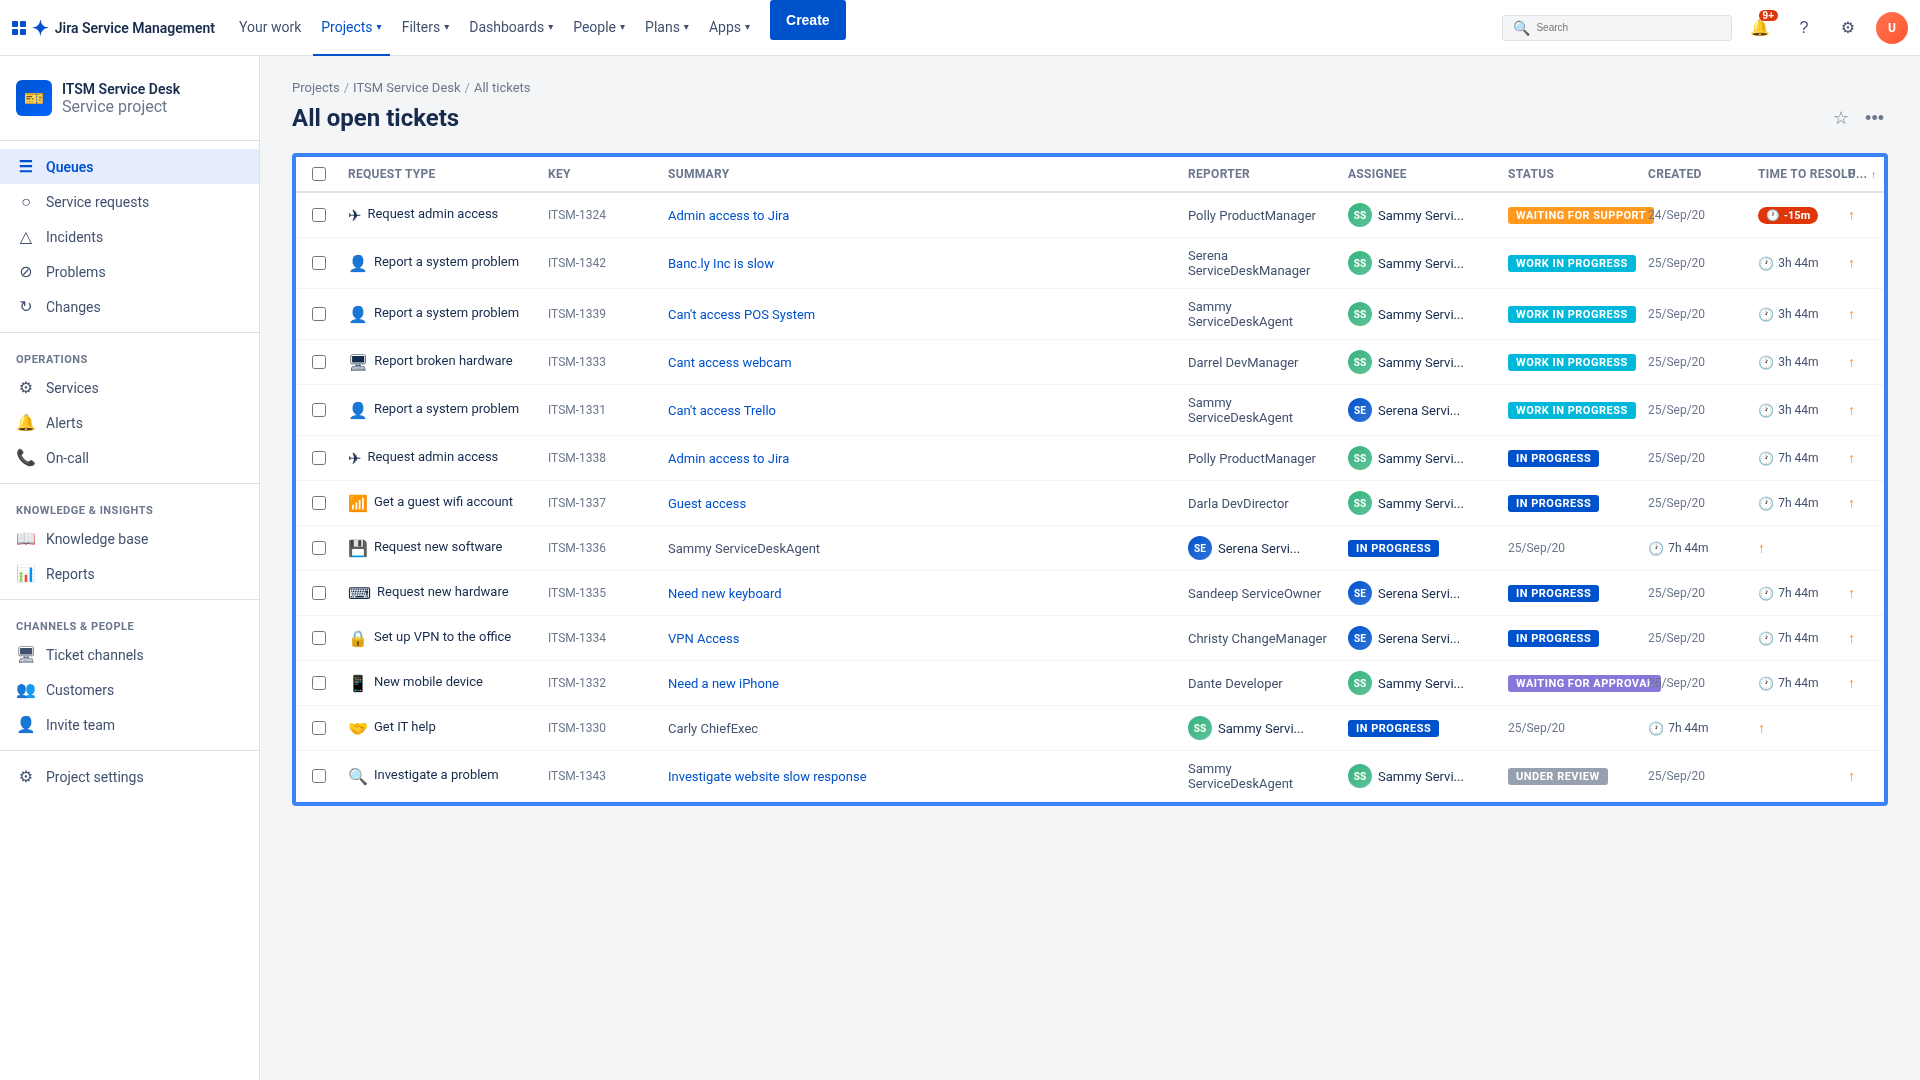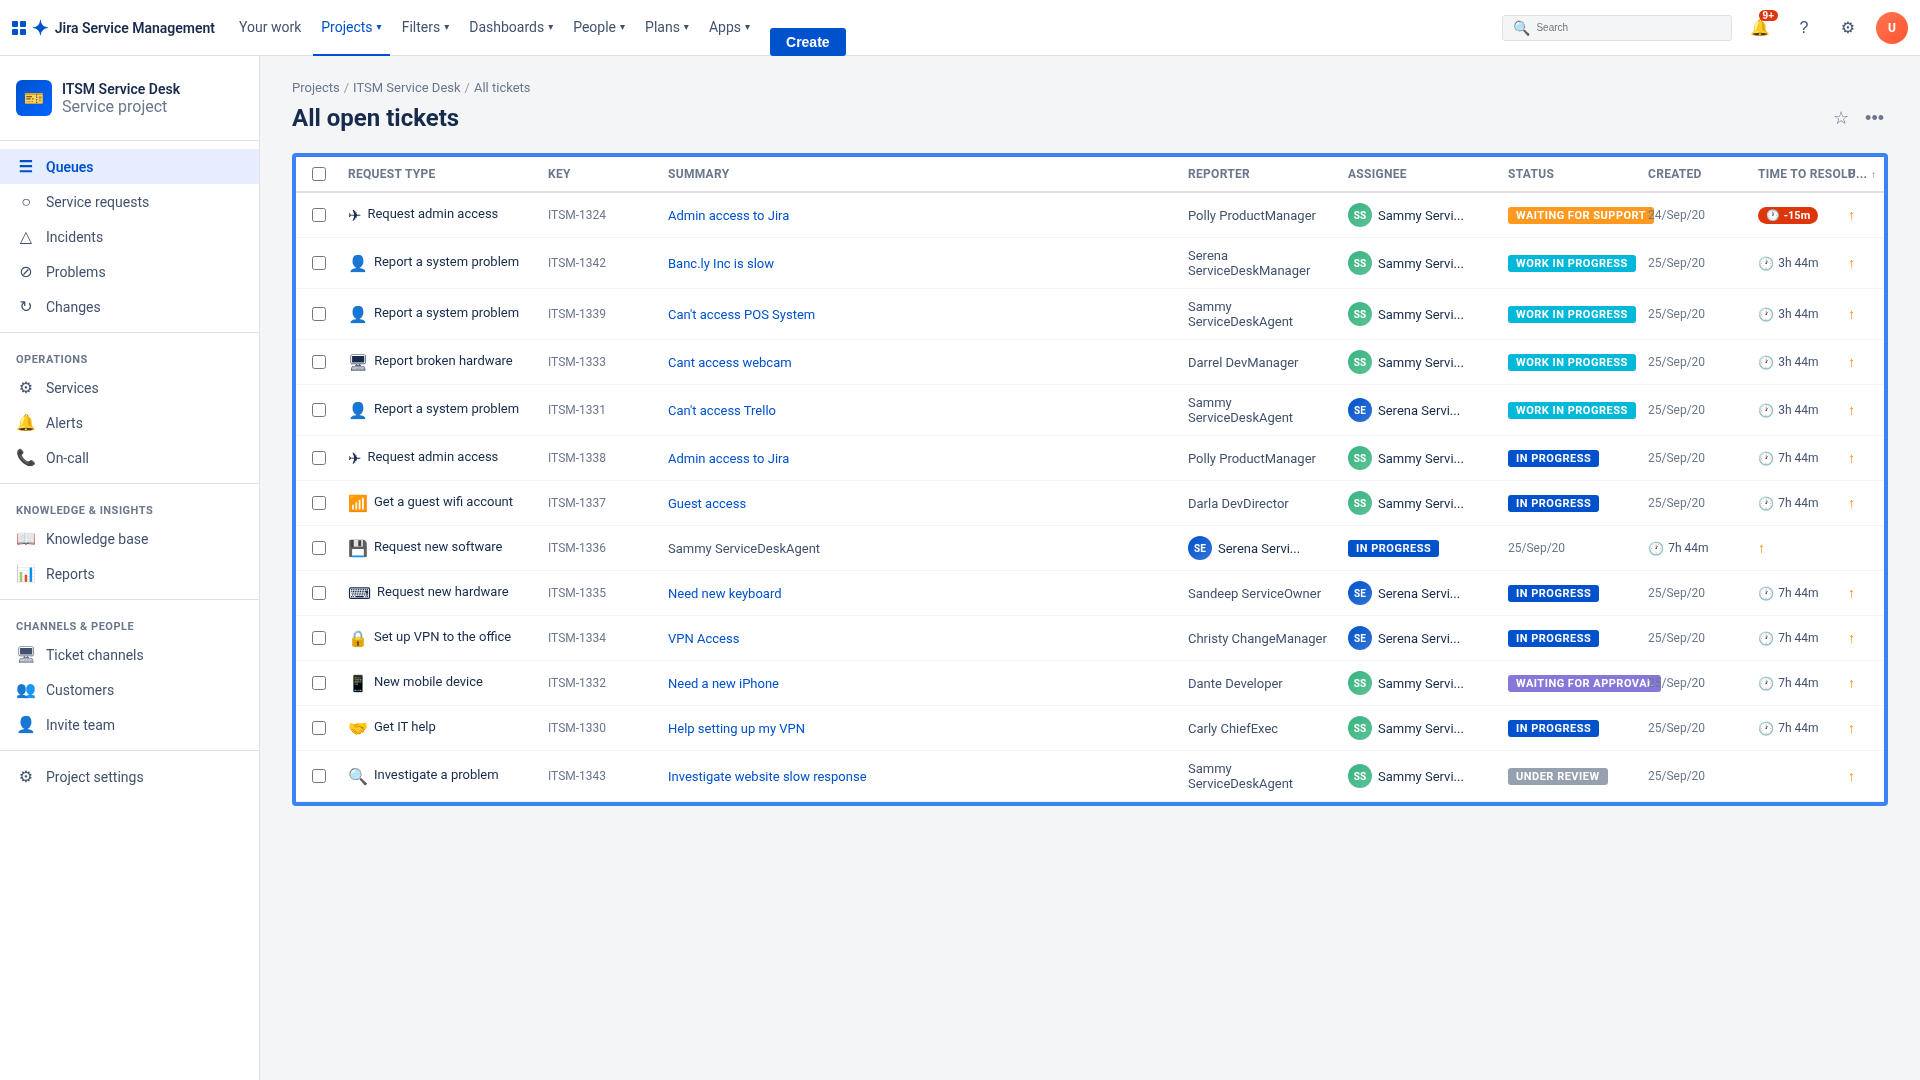--- a/index.html
+++ b/index.html
@@ -7,30 +7,30 @@
 
     
     .top-nav {
       display: flex; align-items: center; background: #fff; height: 56px;
       padding: 0 12px; border-bottom: 1px solid #dfe1e6; position: fixed; top: 0; left: 0; right: 0; z-index: 100;
     }
     .nav-logo { display: flex; align-items: center; gap: 6px; margin-right: 16px; }
     .nav-logo-grid { display: grid; grid-template-columns: 1fr 1fr; gap: 2px; width: 14px; height: 14px; }
     .nav-logo-grid span { background: #0052cc; border-radius: 1px; display: block; }
     .nav-logo-text { font-size: 14px; font-weight: 600; color: #172b4d; white-space: nowrap; }
-    .nav-links { display: flex; align-items: flex-end; gap: 4px; flex: 1; }
+    .nav-links { display: flex; align-items: flex-start; gap: 4px; flex: 1; }
     .nav-link {
       padding: 0 8px; height: 56px; display: flex; align-items: center; gap: 4px;
       font-size: 14px; color: #42526e; cursor: pointer; text-decoration: none; border-bottom: 2px solid transparent;
     }
     .nav-link.active { color: #0052cc; border-bottom: 2px solid #0052cc; }
     .nav-link .chevron { font-size: 10px; }
     .nav-create-btn {
       background: #0052cc; color: #fff; border: none; border-radius: 3px;
-      padding: 6px 16px; font-size: 14px; font-weight: 600; cursor: pointer; margin-left: 8px;
+      padding: 12px 16px; font-size: 14px; font-weight: 600; cursor: pointer; margin-left: 8px;
     }
     .nav-right { display: flex; align-items: center; gap: 12px; margin-left: auto; }
     .search-box {
       display: flex; align-items: center; background: #f4f5f7; border: 1px solid #dfe1e6;
       border-radius: 3px; padding: 4px 10px; gap: 6px; width: 230px; cursor: pointer;
     }
     .search-box input { background: none; border: none; outline: none; font-size: 10px; color: #172b4d; width: 100%; }
     .search-icon-svg { color: #6b778c; font-size: 14px; }
     .nav-icon-btn {
       width: 32px; height: 32px; border-radius: 50%; display: flex; align-items: center; justify-content: center;
@@ -656,23 +656,20 @@
       <div class="td">
               <input type="checkbox" class="checkbox" style="">
             </div>
       <div class="td">
         <div class="req-type">
           <span class="req-icon">🤝</span>
           <span class="req-label">Get IT help</span>
         </div>
       </div>
       <div class="td key">ITSM-1330</div>
-      <div class="td summary">
-              <a>Help setting up my VPN</a>
-            </div>
       <div class="td reporter">Carly ChiefExec</div>
       <div class="td assignee">
         <div class="assignee-avatar" style="background: linear-gradient(135deg, #36b37e, #36b37ecc);">SS</div>
         <span>Sammy Servi...</span>
       </div>
       <div class="td">
         <span class="status-badge status-in-progress">IN PROGRESS</span>
       </div>
       <div class="td created">25/Sep/20</div>
       <div class="td time">

